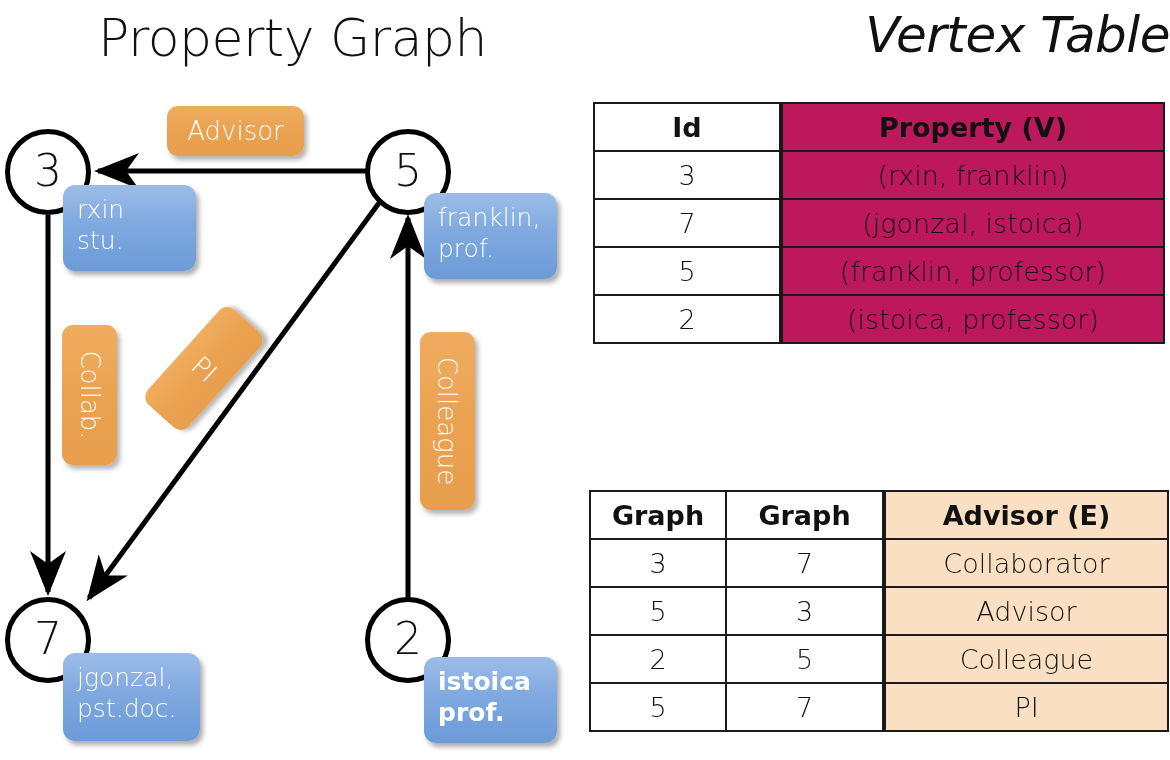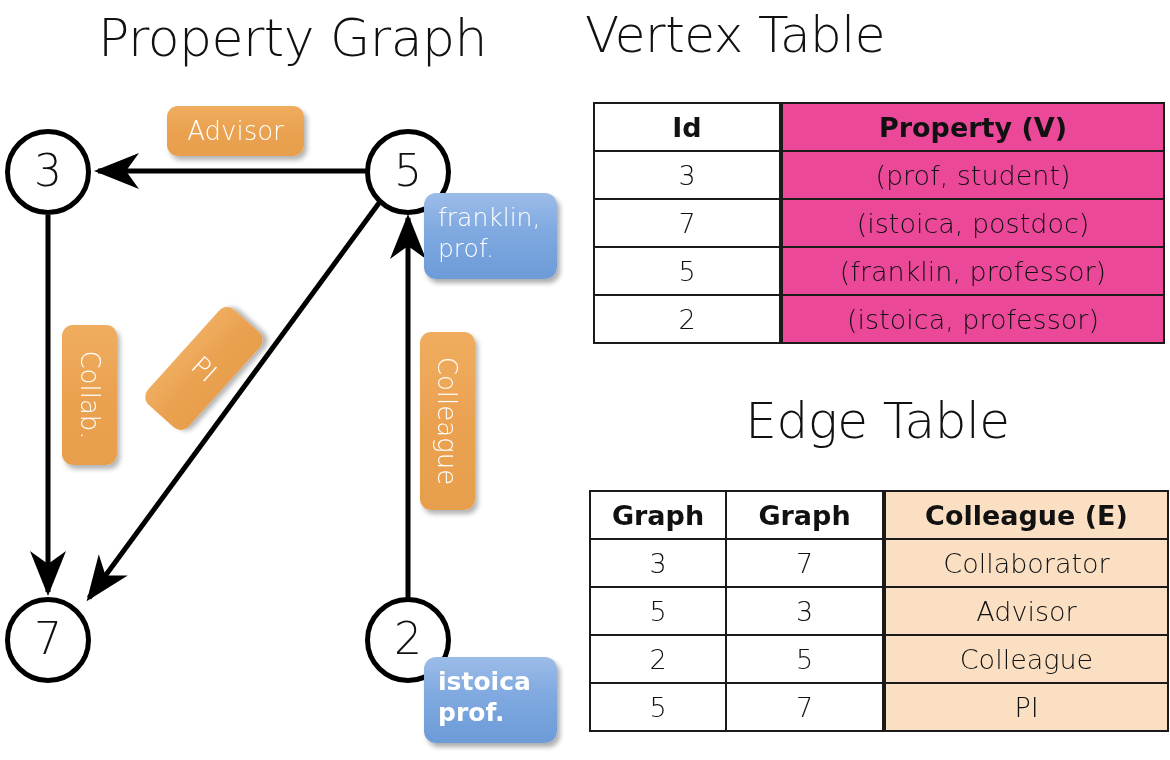--- a/index.html
+++ b/index.html
@@ -15,21 +15,21 @@
   
   .title{
     position:absolute;
     font-family:"DejaVu Sans", sans-serif;
     font-weight:300;
     color:#111111;
     white-space:nowrap;
     letter-spacing:-0.5px;
   }
   #graph-title{left:0;top:8px;width:585px;text-align:center;font-size:52px;}
-  #vertex-title{left:585px;top:6px;width:585px;text-align:left;font-size:50px;}
+  #vertex-title{left:585px;top:6px;width:585px;text-align:right;font-size:50px;font-style:italic;}
   #edge-title{left:585px;top:392px;width:585px;text-align:center;font-size:50px;}
 
   
   #graph-svg{position:absolute;left:0;top:0;width:585px;height:760px;}
 
   
   .node{
     position:absolute;
     border:5px solid #000;
     border-radius:50%;
@@ -100,35 +100,34 @@
   .tbl td{
     border:2px solid #1a1a1a;
     text-align:center;
     color:#111;
     font-size:27px;
     padding:0;
     height:46px;
     white-space:nowrap;
   }
   .tbl td.hdr{font-weight:bold;font-size:27px;}
-  .prop-v{background:#ec4899;}
+  .prop-v{background:#be185d;}
   .prop-e{background:#fadfc3;}
   .sepcol{border-left:4px solid #1a1a1a !important;}
 
   #vertex-table{left:593px;top:102px;width:570px;}
   #edge-table{left:589px;top:490px;width:578px;}
 </style>
 </head>
 <body>
 
 <div class="stage">
 
   <div class="title" id="graph-title">Property Graph</div>
   <div class="title" id="vertex-title">Vertex Table</div>
-  <div class="title" id="edge-title">Edge Table</div>
 
   <svg id="graph-svg" viewBox="0 0 585 760">
     <defs>
       <marker id="ah" markerWidth="10" markerHeight="10" refX="8.2" refY="4" orient="auto" markerUnits="strokeWidth">
         <path d="M0,0.4 L9,4 L0,7.6 L2.6,4 Z" fill="#000"></path>
       </marker>
     </defs>
 
     <line x1="368" y1="171" x2="98" y2="171" stroke="#000" stroke-width="5" marker-end="url(#ah)"></line>
 
@@ -145,22 +144,26 @@
   <div class="node" style="left:365px;top:129px;width:86px;height:86px;">
     <span>5</span>
   </div>
   <div class="node" style="left:5px;top:597px;width:86px;height:86px;">
     <span>7</span>
   </div>
   <div class="node" style="left:365px;top:597px;width:86px;height:86px;">
     <span>2</span>
   </div>
 
+  <div class="chip-blue" style="left:63px;top:185px;width:133px;height:86px;">rxin
+stu.</div>
   <div class="chip-blue" style="left:424px;top:193px;width:133px;height:86px;">franklin,
 prof.</div>
+  <div class="chip-blue" style="left:63px;top:653px;width:137px;height:88px;">jgonzal,
+pst.doc.</div>
   <div class="chip-blue" style="left:424px;top:657px;width:133px;height:86px;font-weight:bold;">istoica
 prof.</div>
 
   <div class="chip-orange" style="left:167px;top:106px;width:137px;height:50px;">
     <span class="txt">Advisor</span>
   </div>
 
   <div class="chip-orange vert" style="left:62px;top:325px;width:55px;height:140px;">
     <span class="txt">Collab.</span>
   </div>
@@ -178,25 +181,25 @@
         <col style="width:187px">
         <col style="width:383px">
       </colgroup>
     <tbody>
       <tr>
         <td class="hdr">Id</td>
         <td class="hdr prop-v sepcol">Property (V)</td>
       </tr>
       <tr>
         <td>3</td>
-        <td class="prop-v sepcol">(prof, student)</td>
+        <td class="prop-v sepcol">(rxin, franklin)</td>
       </tr>
       <tr>
         <td>7</td>
-        <td class="prop-v sepcol">(istoica, postdoc)</td>
+        <td class="prop-v sepcol">(jgonzal, istoica)</td>
       </tr>
       <tr>
         <td>5</td>
         <td class="prop-v sepcol">(franklin, professor)</td>
       </tr>
       <tr>
         <td>2</td>
         <td class="prop-v sepcol">(istoica, professor)</td>
       </tr>
     </tbody>
@@ -205,21 +208,21 @@
   <table class="tbl" id="edge-table">
     <colgroup>
         <col style="width:136px">
         <col style="width:158px">
         <col style="width:284px">
       </colgroup>
     <tbody>
       <tr>
         <td class="hdr">Graph</td>
         <td class="hdr">Graph</td>
-        <td class="hdr prop-e sepcol">Colleague (E)</td>
+        <td class="hdr prop-e sepcol">Advisor (E)</td>
       </tr>
       <tr>
         <td>3</td>
         <td>7</td>
         <td class="prop-e sepcol">Collaborator</td>
       </tr>
       <tr>
         <td>5</td>
         <td>3</td>
         <td class="prop-e sepcol">Advisor</td>

